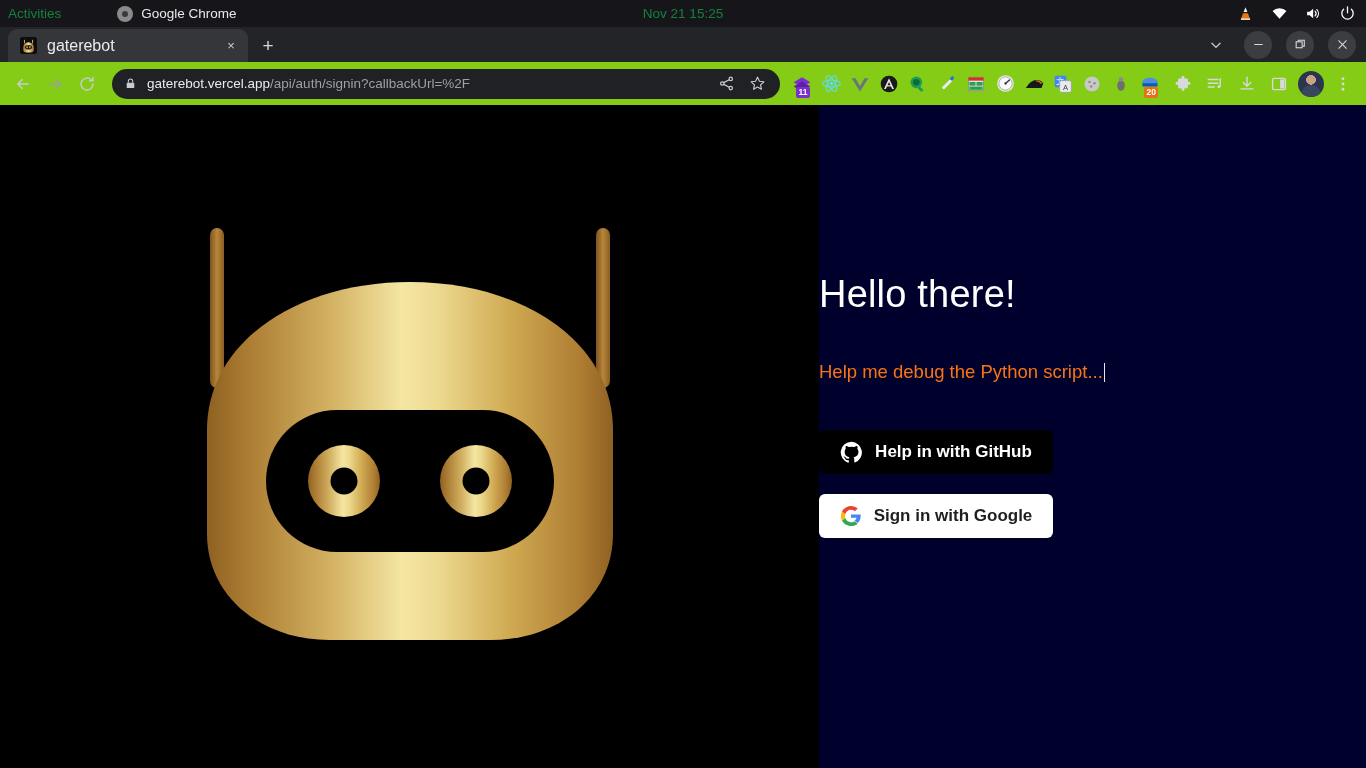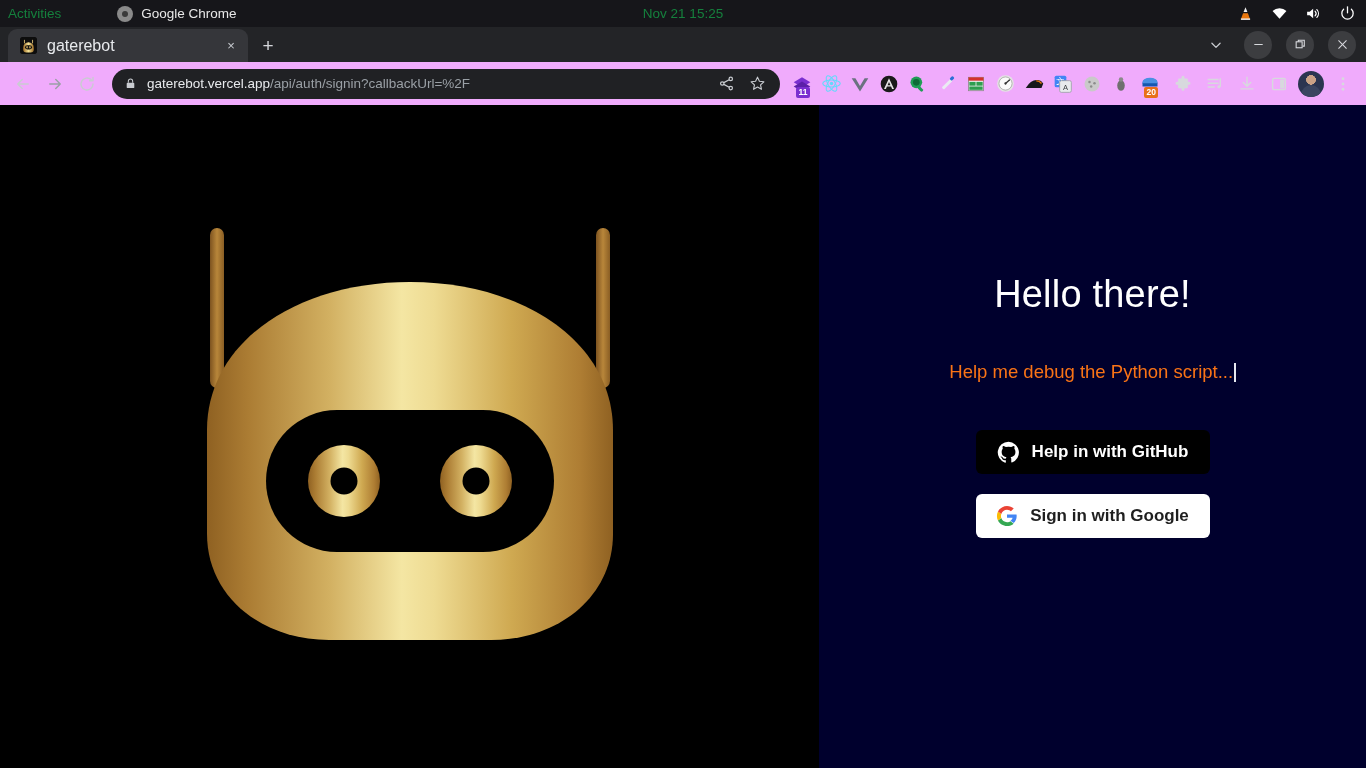--- a/index.html
+++ b/index.html
@@ -89,21 +89,21 @@
     display:flex; align-items:center; justify-content:center;
     color:#c9ccd1;
   }
   .wc-round{
     width:28px;height:28px;border-radius:50%;background:#3c3d40;
     display:flex;align-items:center;justify-content:center;
   }
 
   
   .toolbar{
-    height:43px; background:#f0abfc;
+    height:43px; background:#84cc16;
     display:flex; align-items:center; padding:0 8px;
     gap:2px;
   }
   .tb-btn{
     width:30px; height:30px; border-radius:50%;
     display:flex; align-items:center; justify-content:center;
     color:#c9ccd1; flex:0 0 auto;
   }
   .omnibox{
     flex:1; height:30px; margin:0 6px 0 8px;
@@ -146,21 +146,21 @@
     display:flex;
   }
   .pane-left{
     width:819px; height:100%;
     background:#000000;
     display:flex; align-items:center; justify-content:center;
   }
   .pane-right{
     flex:1; height:100%;
     background:#00002d;
-    display:flex; flex-direction:column; align-items:center;
+    display:flex; flex-direction:column; 
     padding-top:168px;
   }
   .logo{ width:406px; height:auto; display:block; margin-top:-6px; }
 
   .hello{
     color:#ffffff; font-size:38px; font-weight:400;
     letter-spacing:0.2px;
   }
   .typed{
     margin-top:45px;

